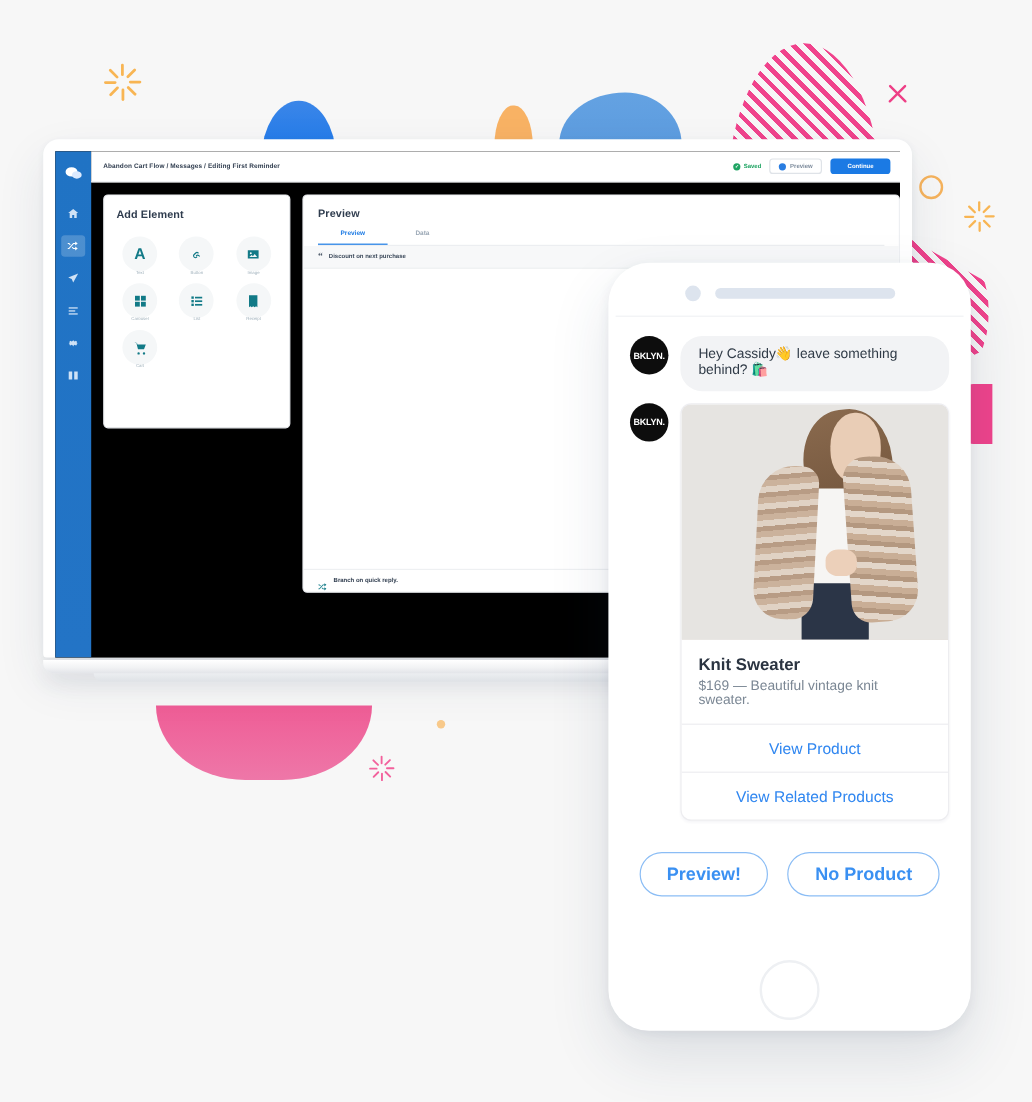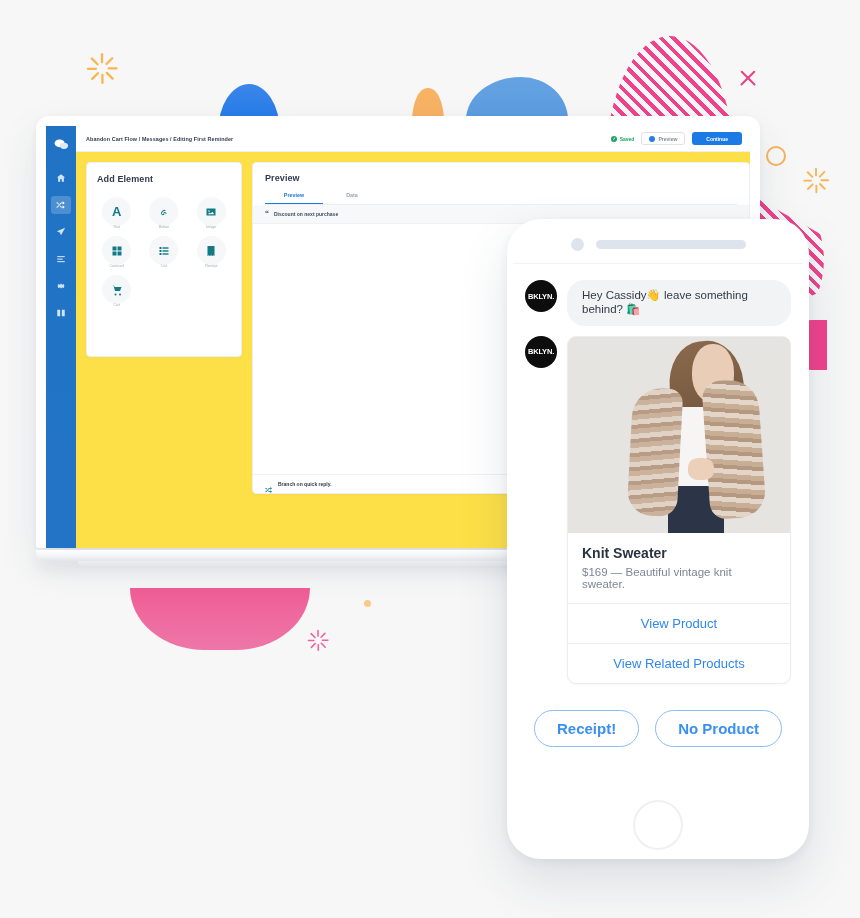--- a/index.html
+++ b/index.html
@@ -100,21 +100,21 @@
     background: linear-gradient(180deg,#ffffff 0%,#f1f2f4 60%,#e3e5e9 100%);
     border-radius: 0 0 9px 9px;
     box-shadow: 0 8px 16px rgba(40,60,90,.09);
   }
   .laptop-foot {
     width: 640px; height: 7px; margin: 0 auto;
     background: linear-gradient(180deg,#eceef1,#dfe2e6);
     border-radius: 0 0 7px 7px;
   }
   .screen {
-    width: 704px; height: 422px; background: #fde047;
+    width: 704px; height: 422px; background: #000000;
     display: flex; overflow: hidden; position: relative; justify-content: center;
   }
 
   
   .app-sidebar {
     width: 30px; background: linear-gradient(180deg,#2073c4,#2374c6);
     display: flex; flex-direction: column; align-items: center;
     padding-top: 7px; gap: 0; flex: 0 0 30px;
   }
   .side-logo { width: 22px; height: 22px; display:flex; align-items:center; justify-content:center; margin-bottom:14px; }
@@ -578,21 +578,21 @@
           <div class="prod-body">
             <div class="prod-title">Knit Sweater</div>
             <div class="prod-sub">$169 — Beautiful vintage knit sweater.</div>
           </div>
           <div class="prod-action">View Product</div>
           <div class="prod-action">View Related Products</div>
         </div>
       </div>
 
       <div class="quick-replies">
-        <div class="quick-btn">Receipt!</div>
+        <div class="quick-btn">Preview!</div>
         <div class="quick-btn">No Product</div>
       </div>
     </div>
 
     <div class="phone-home">
       <div class="home-btn"></div>
     </div>
   </div>
 
 </div>

